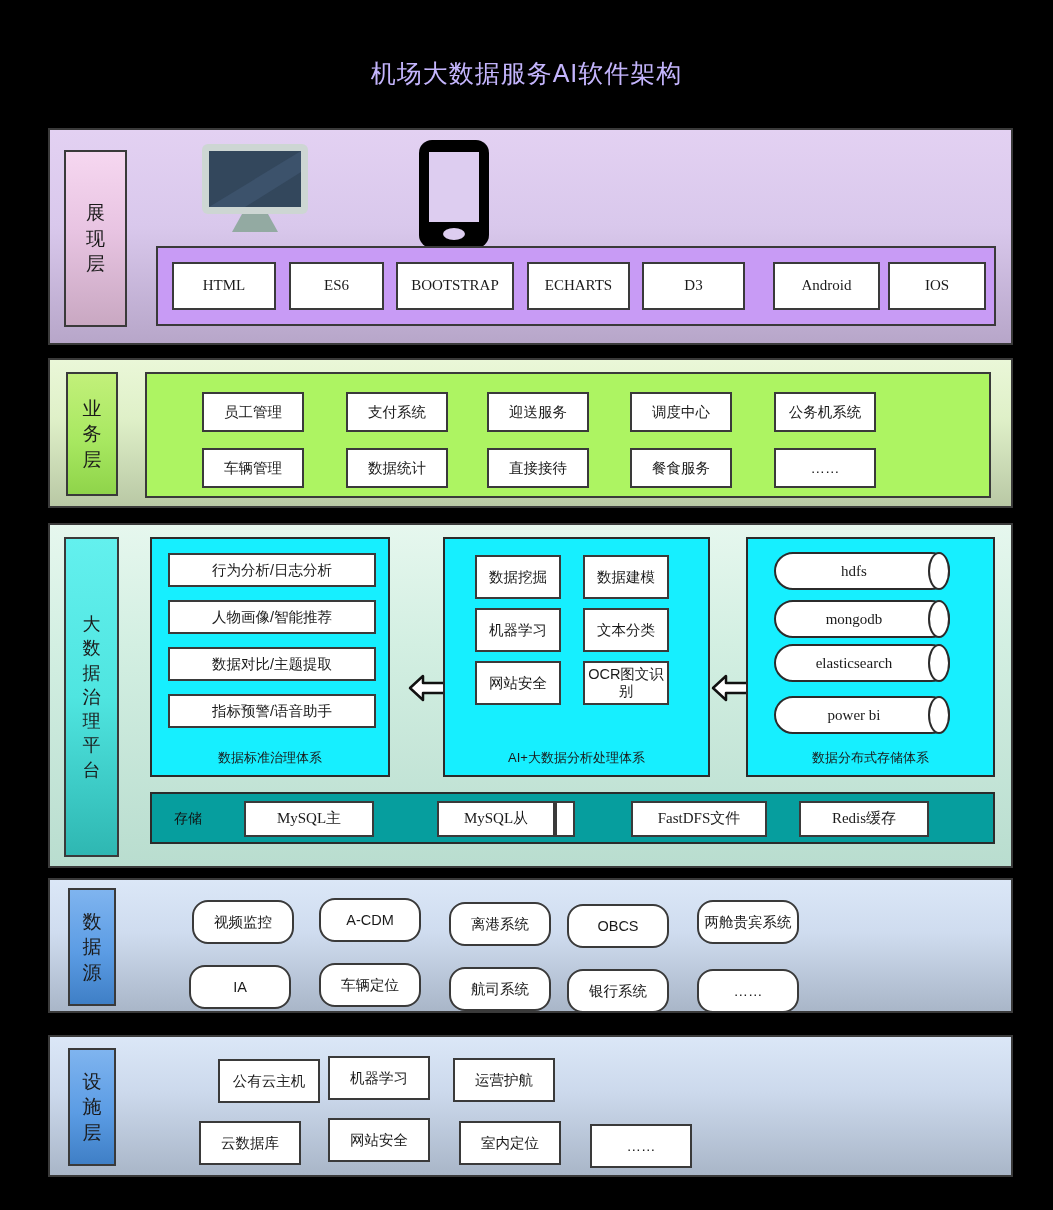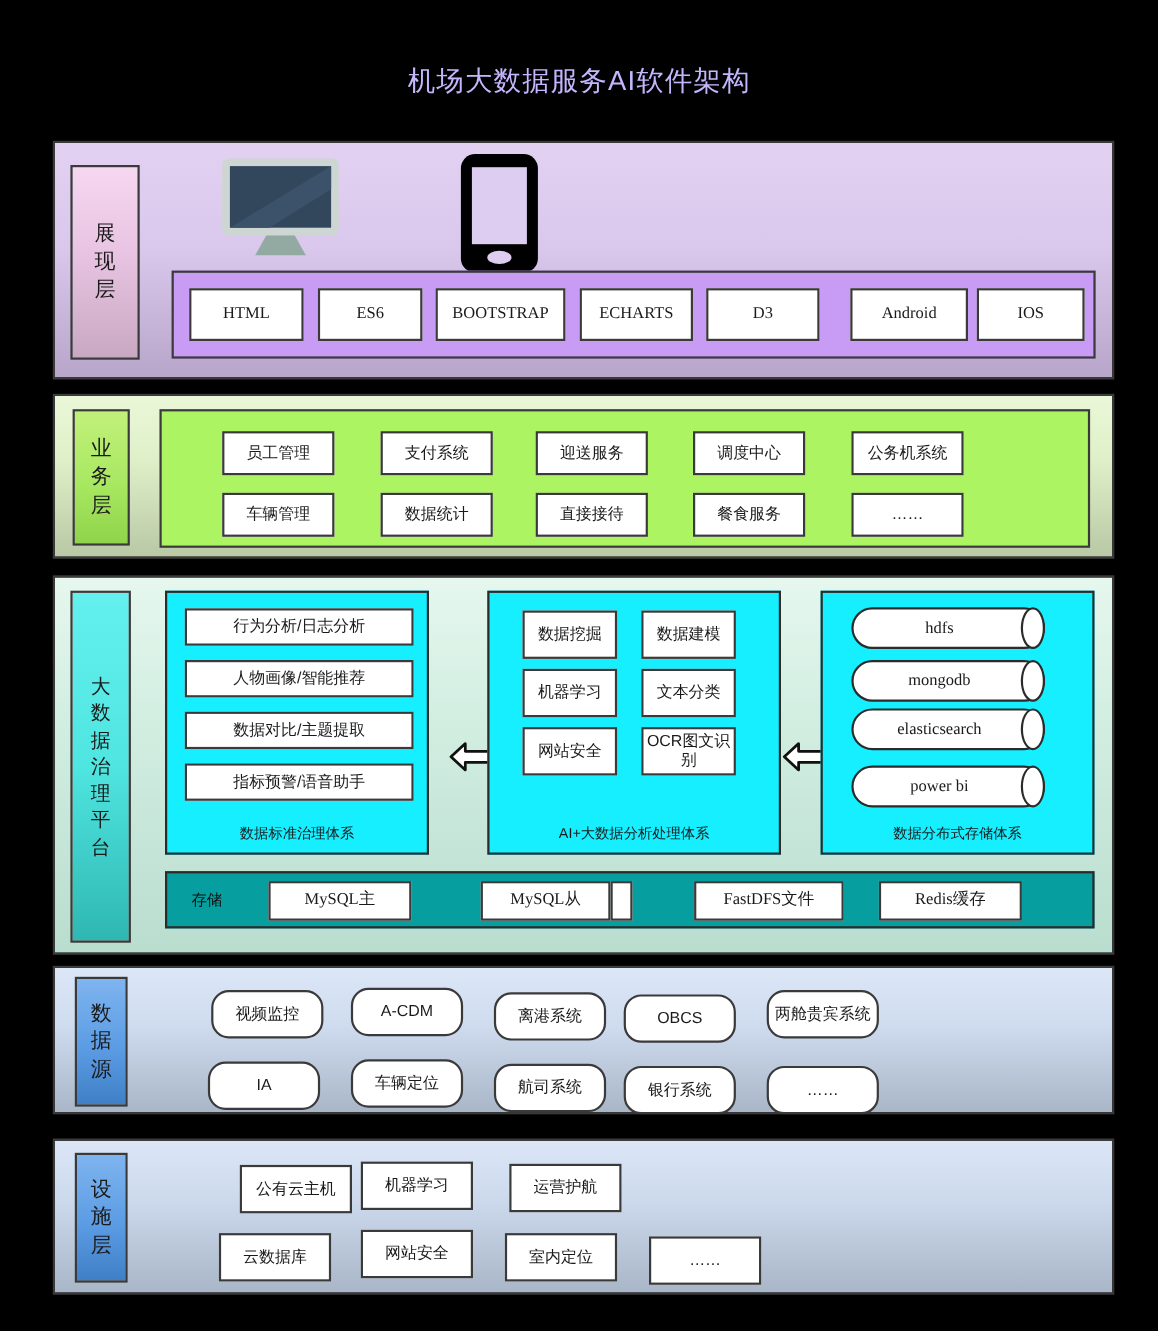--- a/index.html
+++ b/index.html
@@ -220,20 +220,20 @@
   </div>
 
   <div class="layer" id="inf">
     <div class="sidelabel">
       <span>设</span>
       <span>施</span>
       <span>层</span>
     </div>
     <div class="chip cn" style="left:168px;top:22px;width:102px;">公有云主机</div>
     <div class="chip cn" style="left:278px;top:19px;width:102px;">机器学习</div>
-    <div class="chip cn" style="left:413px;top:21px;width:102px;">运营护航</div>
+    <div class="chip cn" style="left:403px;top:21px;width:102px;">运营护航</div>
     <div class="chip cn" style="left:149px;top:84px;width:102px;">云数据库</div>
     <div class="chip cn" style="left:278px;top:81px;width:102px;">网站安全</div>
     <div class="chip cn" style="left:409px;top:84px;width:102px;">室内定位</div>
     <div class="chip cn" style="left:540px;top:87px;width:102px;">……</div>
   </div>
 
 </div>
 
 </body></html>

